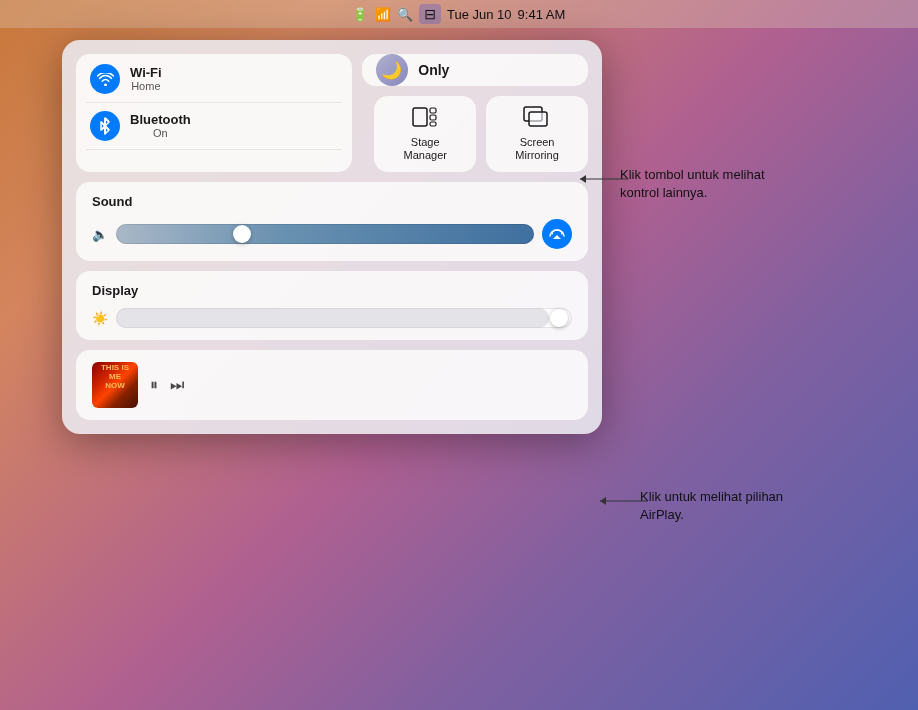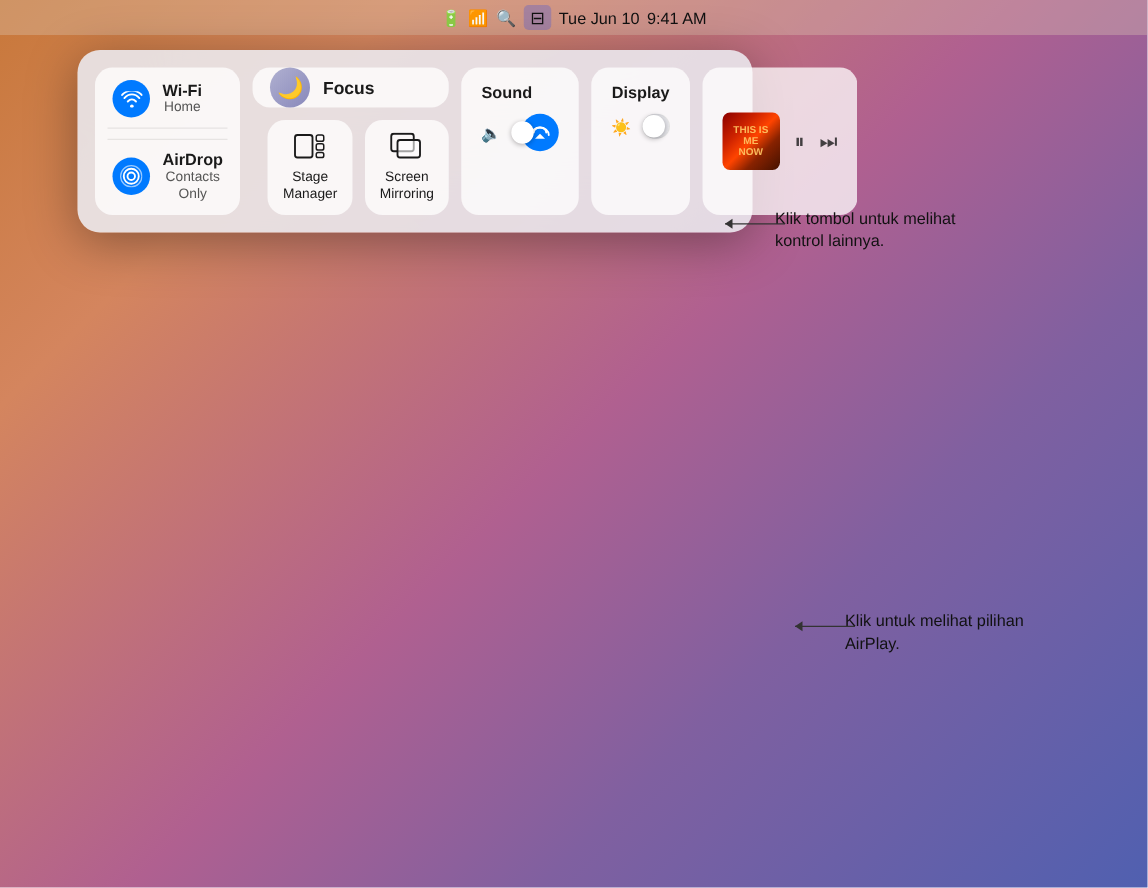--- a/index.html
+++ b/index.html
@@ -44,21 +44,21 @@
     .cc-panel {
       position: absolute;
       top: 40px;
       left: 62px;
       width: 540px;
       background: rgba(235,235,240,0.88);
       backdrop-filter: blur(40px);
       border-radius: 18px;
       padding: 14px;
       display: flex;
-      flex-direction: row;
+      flex-direction: column;
       gap: 10px;
       box-shadow: 0 8px 40px rgba(0,0,0,0.35);
     }
 
     
     .top-row {
       display: flex;
       gap: 10px;
     }
 
@@ -288,21 +288,21 @@
     }
     .album-art {
       width: 46px;
       height: 46px;
       border-radius: 6px;
       background: linear-gradient(135deg, #8B0000 0%, #CC2200 30%, #FF4400 50%, #882200 70%, #441100 100%);
       flex-shrink: 0;
       position: relative;
       overflow: hidden;
       display: flex;
-      align-items: center;
+      align-items: flex-start;
       justify-content: center;
     }
     .album-art-inner {
       font-size: 8px;
       color: rgba(255,200,100,0.9);
       font-weight: 700;
       text-align: center;
       line-height: 1.1;
       padding: 2px;
     }
@@ -369,43 +369,46 @@
           </svg>
         </div>
         <div class="conn-text">
           <span class="conn-label">Wi-Fi</span>
           <span class="conn-sublabel">Home</span>
         </div>
       </div>
 
       <div class="conn-divider"></div>
 
+      <div class="conn-item">
+        <div class="conn-icon bluetooth">
+          <svg width="12" height="18" viewBox="0 0 12 18" fill="white">
+            <path d="M6 1L10 5L6 9L10 13L6 17V10L2 13V5L6 9V1Z" stroke="white" stroke-width="1.5" fill="none" stroke-linejoin="round"></path>
+            <line x1="6" y1="1" x2="10" y2="5" stroke="white" stroke-width="1.8"></line>
+            <line x1="6" y1="9" x2="10" y2="13" stroke="white" stroke-width="1.8"></line>
+            <line x1="6" y1="1" x2="6" y2="17" stroke="white" stroke-width="1.8"></line>
+            <line x1="6" y1="9" x2="2" y2="5" stroke="white" stroke-width="1.8"></line>
+            <line x1="6" y1="9" x2="2" y2="13" stroke="white" stroke-width="1.8"></line>
+          </svg>
+        </div>
+        <div class="conn-text">
+          <span class="conn-label">Bluetooth</span>
+          <span class="conn-sublabel">On</span>
+        </div>
+      </div>
 
       <div class="conn-divider"></div>
 
-      <div class="conn-item">
-        <div class="conn-icon airdrop">
-          <svg width="18" height="18" viewBox="0 0 18 18" fill="none">
-            <circle cx="9" cy="9" r="3" stroke="white" stroke-width="1.5" fill="none"></circle>
-            <circle cx="9" cy="9" r="6" stroke="white" stroke-width="1.5" fill="none"></circle>
-            <circle cx="9" cy="9" r="8.5" stroke="white" stroke-width="1" fill="none" opacity="0.6"></circle>
-          </svg>
-        </div>
-        <div class="conn-text">
-          <span class="conn-label">AirDrop</span>
-          <span class="conn-sublabel">Contacts Only</span>
-        </div>
-      </div>
     </div>
 
     <div class="right-column">
 
       <div class="focus-btn">
         <div class="focus-moon">🌙</div>
-        <span class="focus-label">Focus</span>
+        <span class="focus-label">Only</span>
       </div>
 
       <div class="stage-screen-row">
         <div class="ss-btn">
           <div class="ss-icon">
             <svg width="26" height="22" viewBox="0 0 26 22" fill="none">
               <rect x="1" y="2" width="14" height="18" rx="2" stroke="#1a1a1a" stroke-width="1.5" fill="none"></rect>
               <rect x="18" y="2" width="6" height="5" rx="1.5" stroke="#1a1a1a" stroke-width="1.2" fill="none"></rect>
               <rect x="18" y="9" width="6" height="5" rx="1.5" stroke="#1a1a1a" stroke-width="1.2" fill="none"></rect>
               <rect x="18" y="16" width="6" height="4" rx="1.5" stroke="#1a1a1a" stroke-width="1.2" fill="none"></rect>
@@ -469,19 +472,19 @@
 
 <div style="position:absolute; top: 118px; left: 620px; display:flex; flex-direction:column; gap:0;margin-top:48px;">
   <span class="annotation-text">Klik tombol untuk melihat kontrol lainnya.</span>
 
   <svg style="position:absolute; top: 12px; left: -40px; overflow:visible;" width="50" height="2">
     <line x1="0" y1="1" x2="48" y2="1" stroke="#333" stroke-width="1"></line>
     <polygon points="0,1 6,-3 6,5" fill="#333"></polygon>
   </svg>
 </div>
 
-<div style="position:absolute; top: 488px; left: 676px; display:flex; flex-direction:column; gap:0;">
+<div style="position:absolute; top: 488px; left: 640px; display:flex; flex-direction:column; gap:0;">
   <span class="annotation-text">Klik untuk melihat pilihan AirPlay.</span>
   <svg style="position:absolute; top: 12px; left: -40px; overflow:visible;" width="50" height="2">
     <line x1="0" y1="1" x2="48" y2="1" stroke="#333" stroke-width="1"></line>
     <polygon points="0,1 6,-3 6,5" fill="#333"></polygon>
   </svg>
 </div>
 
 </body></html>

